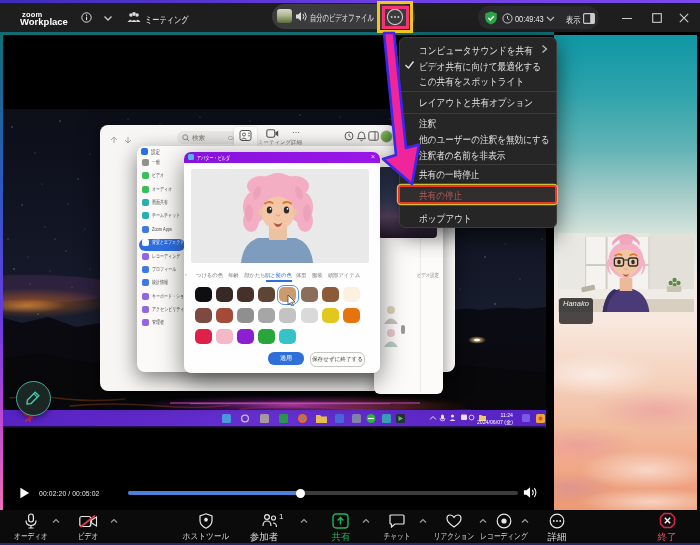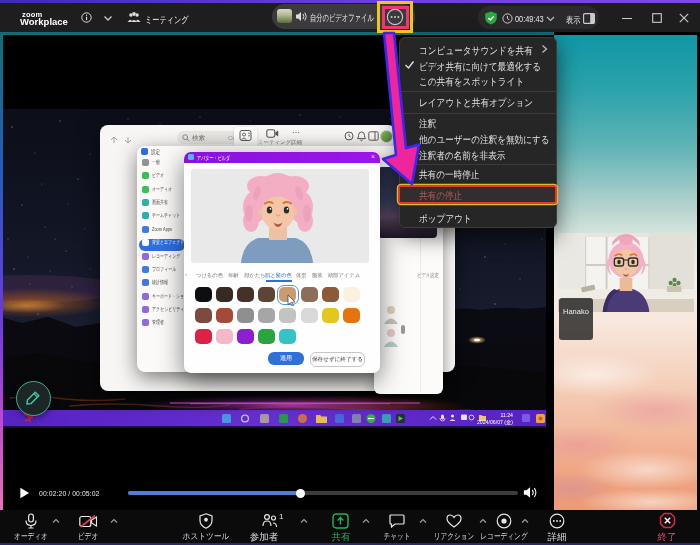--- a/index.html
+++ b/index.html
@@ -478,21 +478,21 @@
  <path d="M74.5 22 q4 -2 6.5 0.5" fill="none" stroke="#e07828" stroke-width="1.7" stroke-linecap="round"></path>
  <rect x="58" y="25" width="9.5" height="8" rx="2.2" fill="none" stroke="#2a3028" stroke-width="1.4"></rect>
  <rect x="72.5" y="25" width="9.5" height="8" rx="2.2" fill="none" stroke="#2a3028" stroke-width="1.4"></rect>
  <path d="M67.5 27 h5" stroke="#2a3028" stroke-width="1.1"></path>
  <ellipse cx="62.8" cy="29" rx="1.8" ry="2.2" fill="#2e2a28"></ellipse>
  <ellipse cx="77.2" cy="29" rx="1.8" ry="2.2" fill="#2e2a28"></ellipse>
  <path d="M68.5 35.5 q1.5 1.8 3 0" fill="none" stroke="#d89870" stroke-width="0.9"></path>
  <path d="M66.5 40.5 q3.5 2.4 7 0 q-1.6 3.2 -3.5 3.2 q-1.9 0 -3.5 -3.2 Z" fill="#b05a4a"></path>
  <path d="M50 79 Q52 63 62 58 L58 56 Q48 61 46 79 Z" fill="#3a2d60"></path>
 </svg>
-<div class="abs" style="left:559px;top:298px;height:26px;border-radius:3px;background:rgba(35,35,35,.82);color:#f0f0f0;font-size:7.5px;line-height:11px;padding:8px 4px;">Hanako</div>
+<div class="abs" style="left:559px;top:298px;height:26px;border-radius:3px;background:rgba(35,35,35,.82);color:#f0f0f0;font-size:7.5px;line-height:11px;padding:0 4px;font-style:italic;">Hanako</div>
 
 <div class="abs" style="left:0;top:510px;width:700px;height:35px;background:#0b0b0b;"></div>
 <div class="abs" style="left:0;top:543px;width:700px;height:2px;background:#2a2a6a;"></div>
 <div>
     <div class="abs" style="left:31px;top:530.5px;transform:translateX(-50%) scaleX(.78);font-size:8.5px;color:#dedede;white-space:nowrap;">オーディオ</div>
     <svg class="abs" style="left:52px;top:518px" width="8" height="6" viewBox="0 0 8 6">
       <path d="M1 4.5 L4 1.5 L7 4.5" fill="none" stroke="#9a9a9a" stroke-width="1.2"></path>
     </svg>
     <div class="abs" style="left:88px;top:530.5px;transform:translateX(-50%) scaleX(.78);font-size:8.5px;color:#dedede;white-space:nowrap;">ビデオ</div>
     <svg class="abs" style="left:110px;top:518px" width="8" height="6" viewBox="0 0 8 6">

